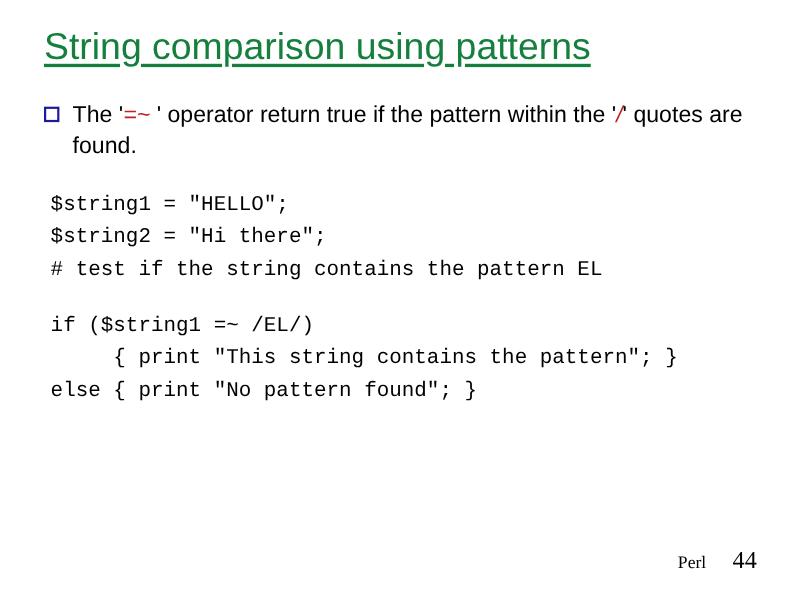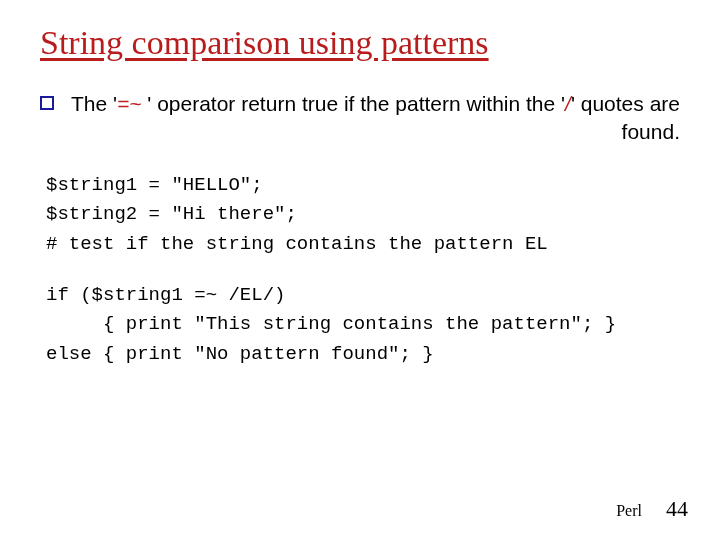--- a/index.html
+++ b/index.html
@@ -1,34 +1,33 @@
 <!DOCTYPE html>
 <html><head>
 <meta charset="utf-8">
 <style>
   * { margin: 0; padding: 0; box-sizing: border-box; }
   html, body { width: 720px; height: 540px; background: #fff; font-family: Georgia, 'Times New Roman', serif; color: #000; }
   .slide { width: 720px; height: 540px; position: relative; padding: 24px 40px 20px 40px; }
   .title {
-    font-family: Liberation Serif, serif;
+    font-family: Liberation Sans, sans-serif;
     font-size: 34px;
-    color: #b91c1c;
+    color: #15803d;
     text-decoration: underline;
     text-underline-offset: 4px;
     margin-bottom: 28px;
     font-weight: 400;
   }
   .bullet-block { display: flex; align-items: flex-start; margin-bottom: 24px; }
   .bullet-icon { width: 14px; height: 14px; flex: 0 0 14px; margin-top: 6px; margin-right: 12px; }
   .bullet-rect { width: 14px; height: 14px; border: 2px solid #1a1a9a; display: block; }
   .bullet-text {
     font-family: "Comic Sans MS", "Comic Sans", cursive, sans-serif;
     font-size: 21px;
     line-height: 1.35;
-    text-align: right;
   }
   .op { color: #c02020; font-style: italic; }
   .code {
     font-family: "Courier New", Courier, monospace;
     font-size: 19px;
     line-height: 1.55;
     white-space: pre;
     margin-left: 6px;
     margin-bottom: 22px;
   }

